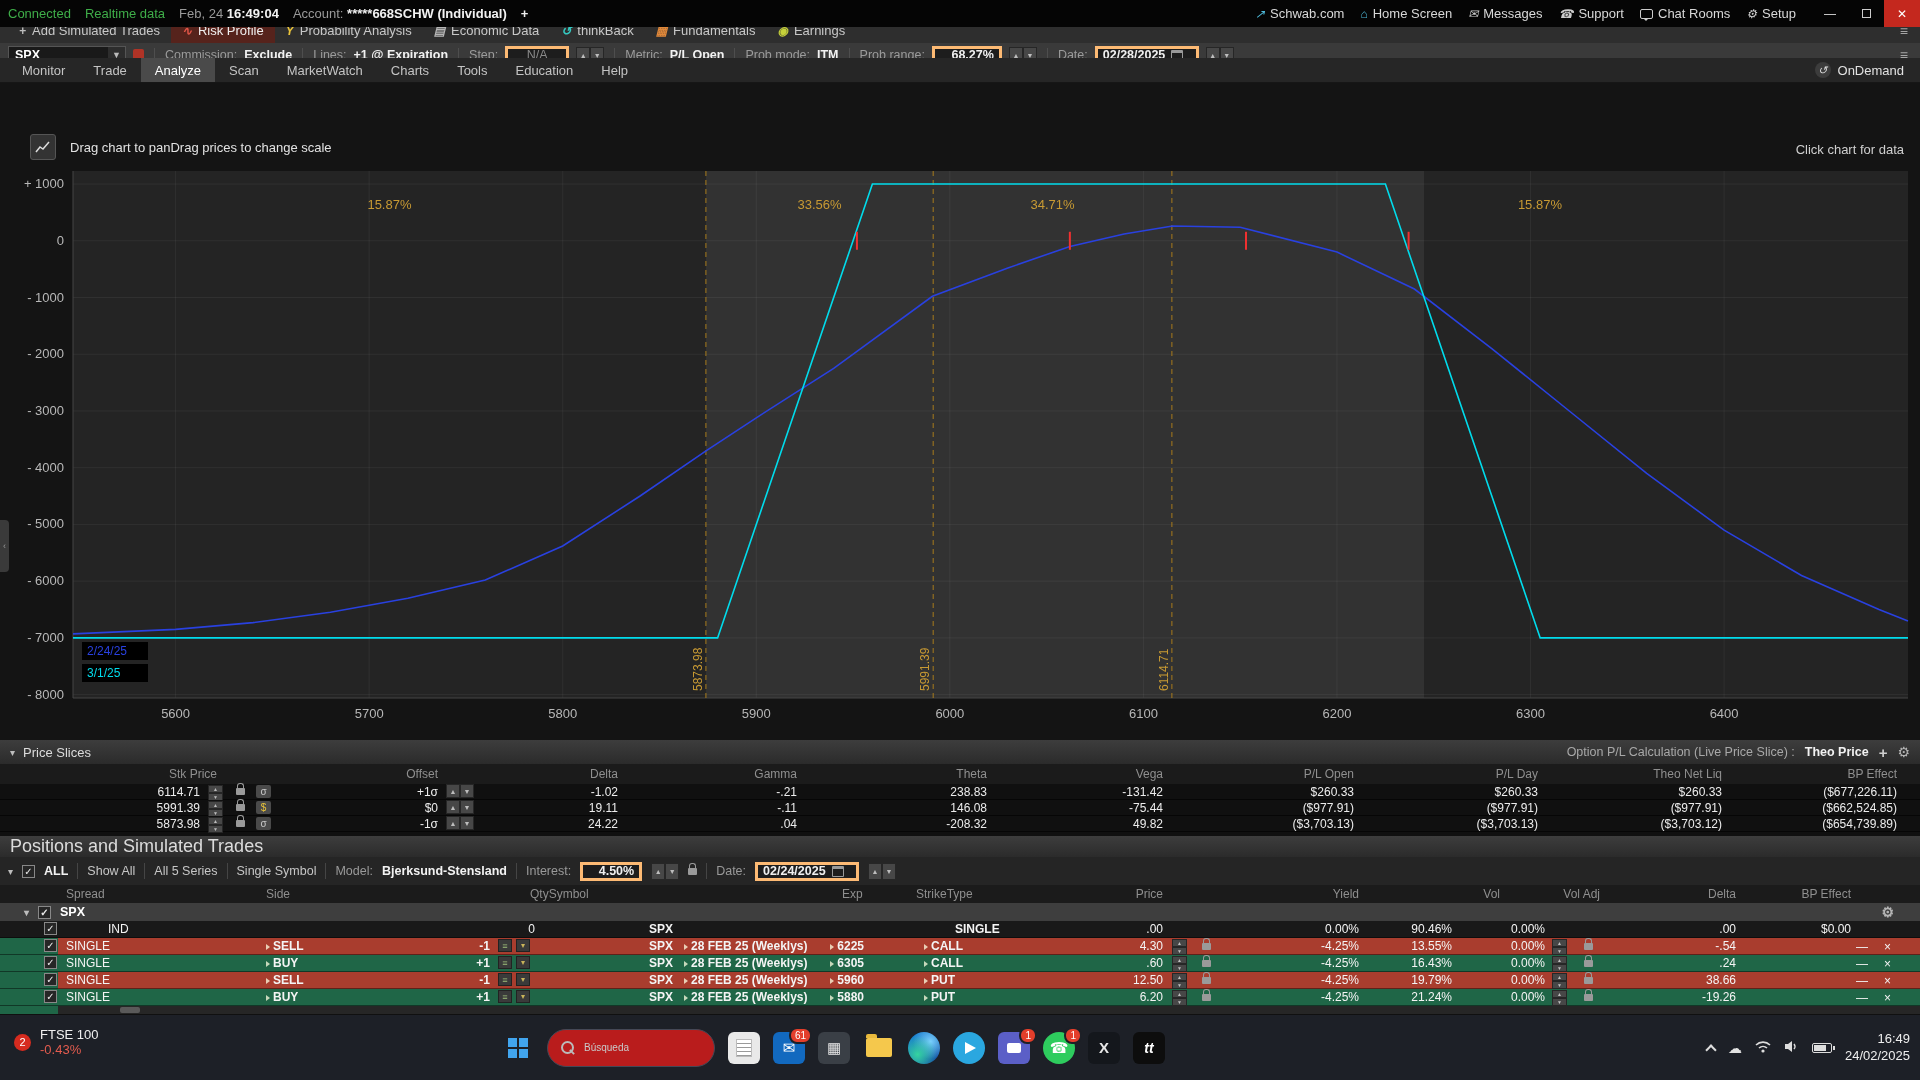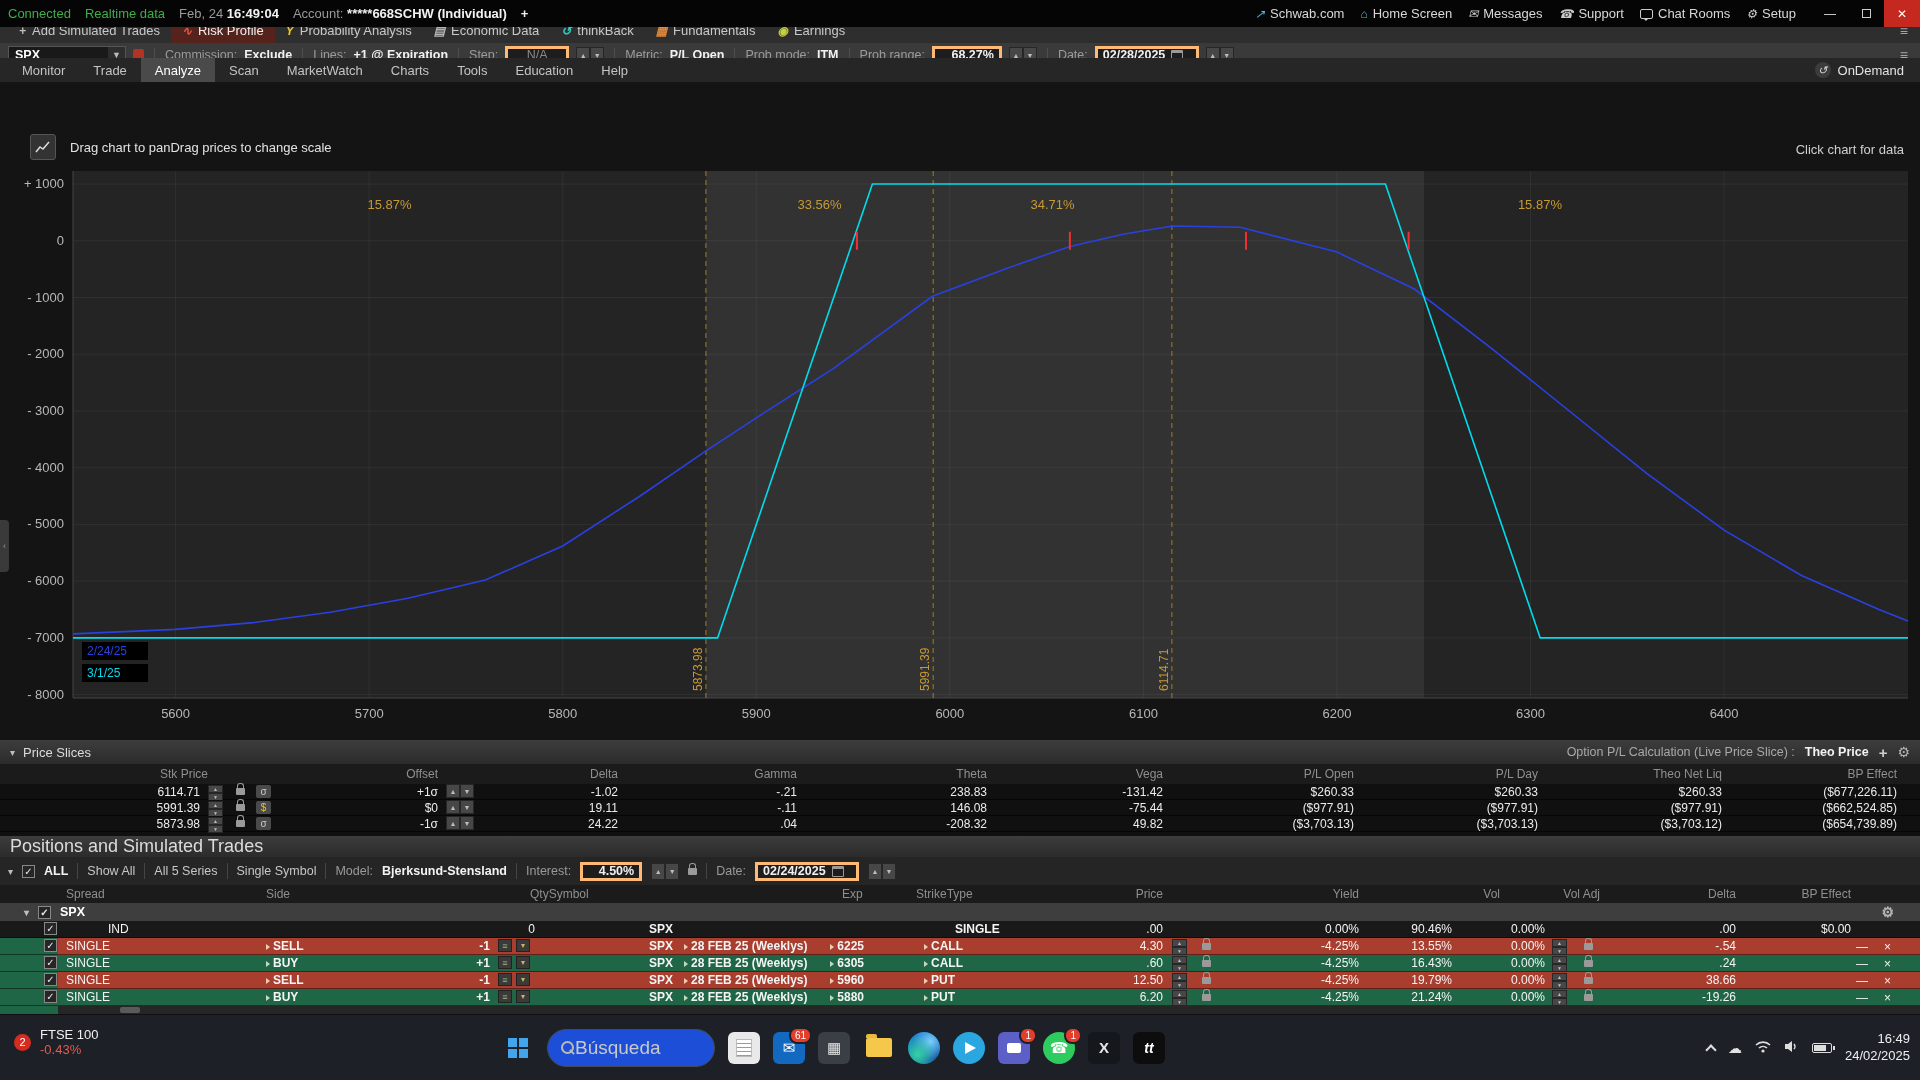--- a/index.html
+++ b/index.html
@@ -113,21 +113,21 @@
 
   
   .taskbar{top:1015px;height:65px;background:#1d2027}
   .tb-widget{position:absolute;left:14px;top:12px;display:flex;align-items:center;gap:9px}
   .wbadge{width:17px;height:17px;border-radius:50%;background:#d62b1f;color:#fff;font-size:11px;display:flex;align-items:center;justify-content:center}
   .wt1{font-size:13px;color:#f0f0f0}
   .wt2{font-size:13px;color:#e25b4e}
   .tb-center{position:absolute;left:502px;top:0;height:100%;display:flex;align-items:center;gap:13px}
   .winlogo{display:grid;grid-template-columns:9px 9px;grid-gap:2px}
   .winlogo b{width:9px;height:9px;background:#41a5ee}
-  .search{width:168px;height:38px;border-radius:19px;background:#1d4ed8;border:1px solid #454856;display:flex;align-items:center;padding-left:13px;color:#c9c9c9;font-size:19px}
+  .search{width:168px;height:38px;border-radius:19px;background:#b91c1c;border:1px solid #454856;display:flex;align-items:center;gap:9px;padding-left:13px;color:#c9c9c9;font-size:10px}
   .mag{width:14px;height:14px;position:relative;display:inline-block}
   .mag::before{content:"";position:absolute;width:9px;height:9px;border:2px solid #bbb;border-radius:50%;left:0;top:0}
   .mag::after{content:"";position:absolute;width:6px;height:2px;background:#bbb;transform:rotate(45deg);left:8px;top:10px}
   .app{position:relative;width:32px;height:32px;border-radius:6px;display:flex;align-items:center;justify-content:center}
   .abadge{position:absolute;top:-5px;right:-7px;background:#e33e2b;color:#fff;font-size:10px;border-radius:8px;padding:0 4px;line-height:13px;border:2px solid #1d2027}
   .circle{border-radius:50%}
   .doc{background:#e9e9e9}
   .doc i{width:16px;height:18px;background:repeating-linear-gradient(#fff 0 3px,#9a9a9a 3px 4px);border:1px solid #bbb}
   .calc{background:#3a3f46;color:#e8e8e8;font-size:15px}
   .folder{background:transparent}
@@ -397,21 +397,21 @@
       <span class="tri">▾</span>
       <span>Price Slices</span>
       <span class="right">
         <span>Option P/L Calculation (Live Price Slice) :</span>
         <b>Theo Price</b>
         <span class="plus">+</span>
         <span class="gear">⚙</span>
       </span>
     </div>
     <div id="ps-header">
-        <span class="c r" style="left: 8px; width: 200px;">Stk Price</span>
+        <span class="c r" style="left: 17px; width: 200px;">Stk Price</span>
         <span class="c r" style="left: 310px; width: 128px;">Offset</span>
         <span class="c r" style="left: 500px; width: 118px;">Delta</span>
         <span class="c r" style="left: 660px; width: 137px;">Gamma</span>
         <span class="c r" style="left: 840px; width: 147px;">Theta</span>
         <span class="c r" style="left: 1020px; width: 143px;">Vega</span>
         <span class="c r" style="left: 1200px; width: 154px;">P/L Open</span>
         <span class="c r" style="left: 1384px; width: 154px;">P/L Day</span>
         <span class="c r" style="left: 1568px; width: 154px;">Theo Net Liq</span>
         <span class="c r" style="left: 1750px; width: 147px;">BP Effect</span>
       </div>

